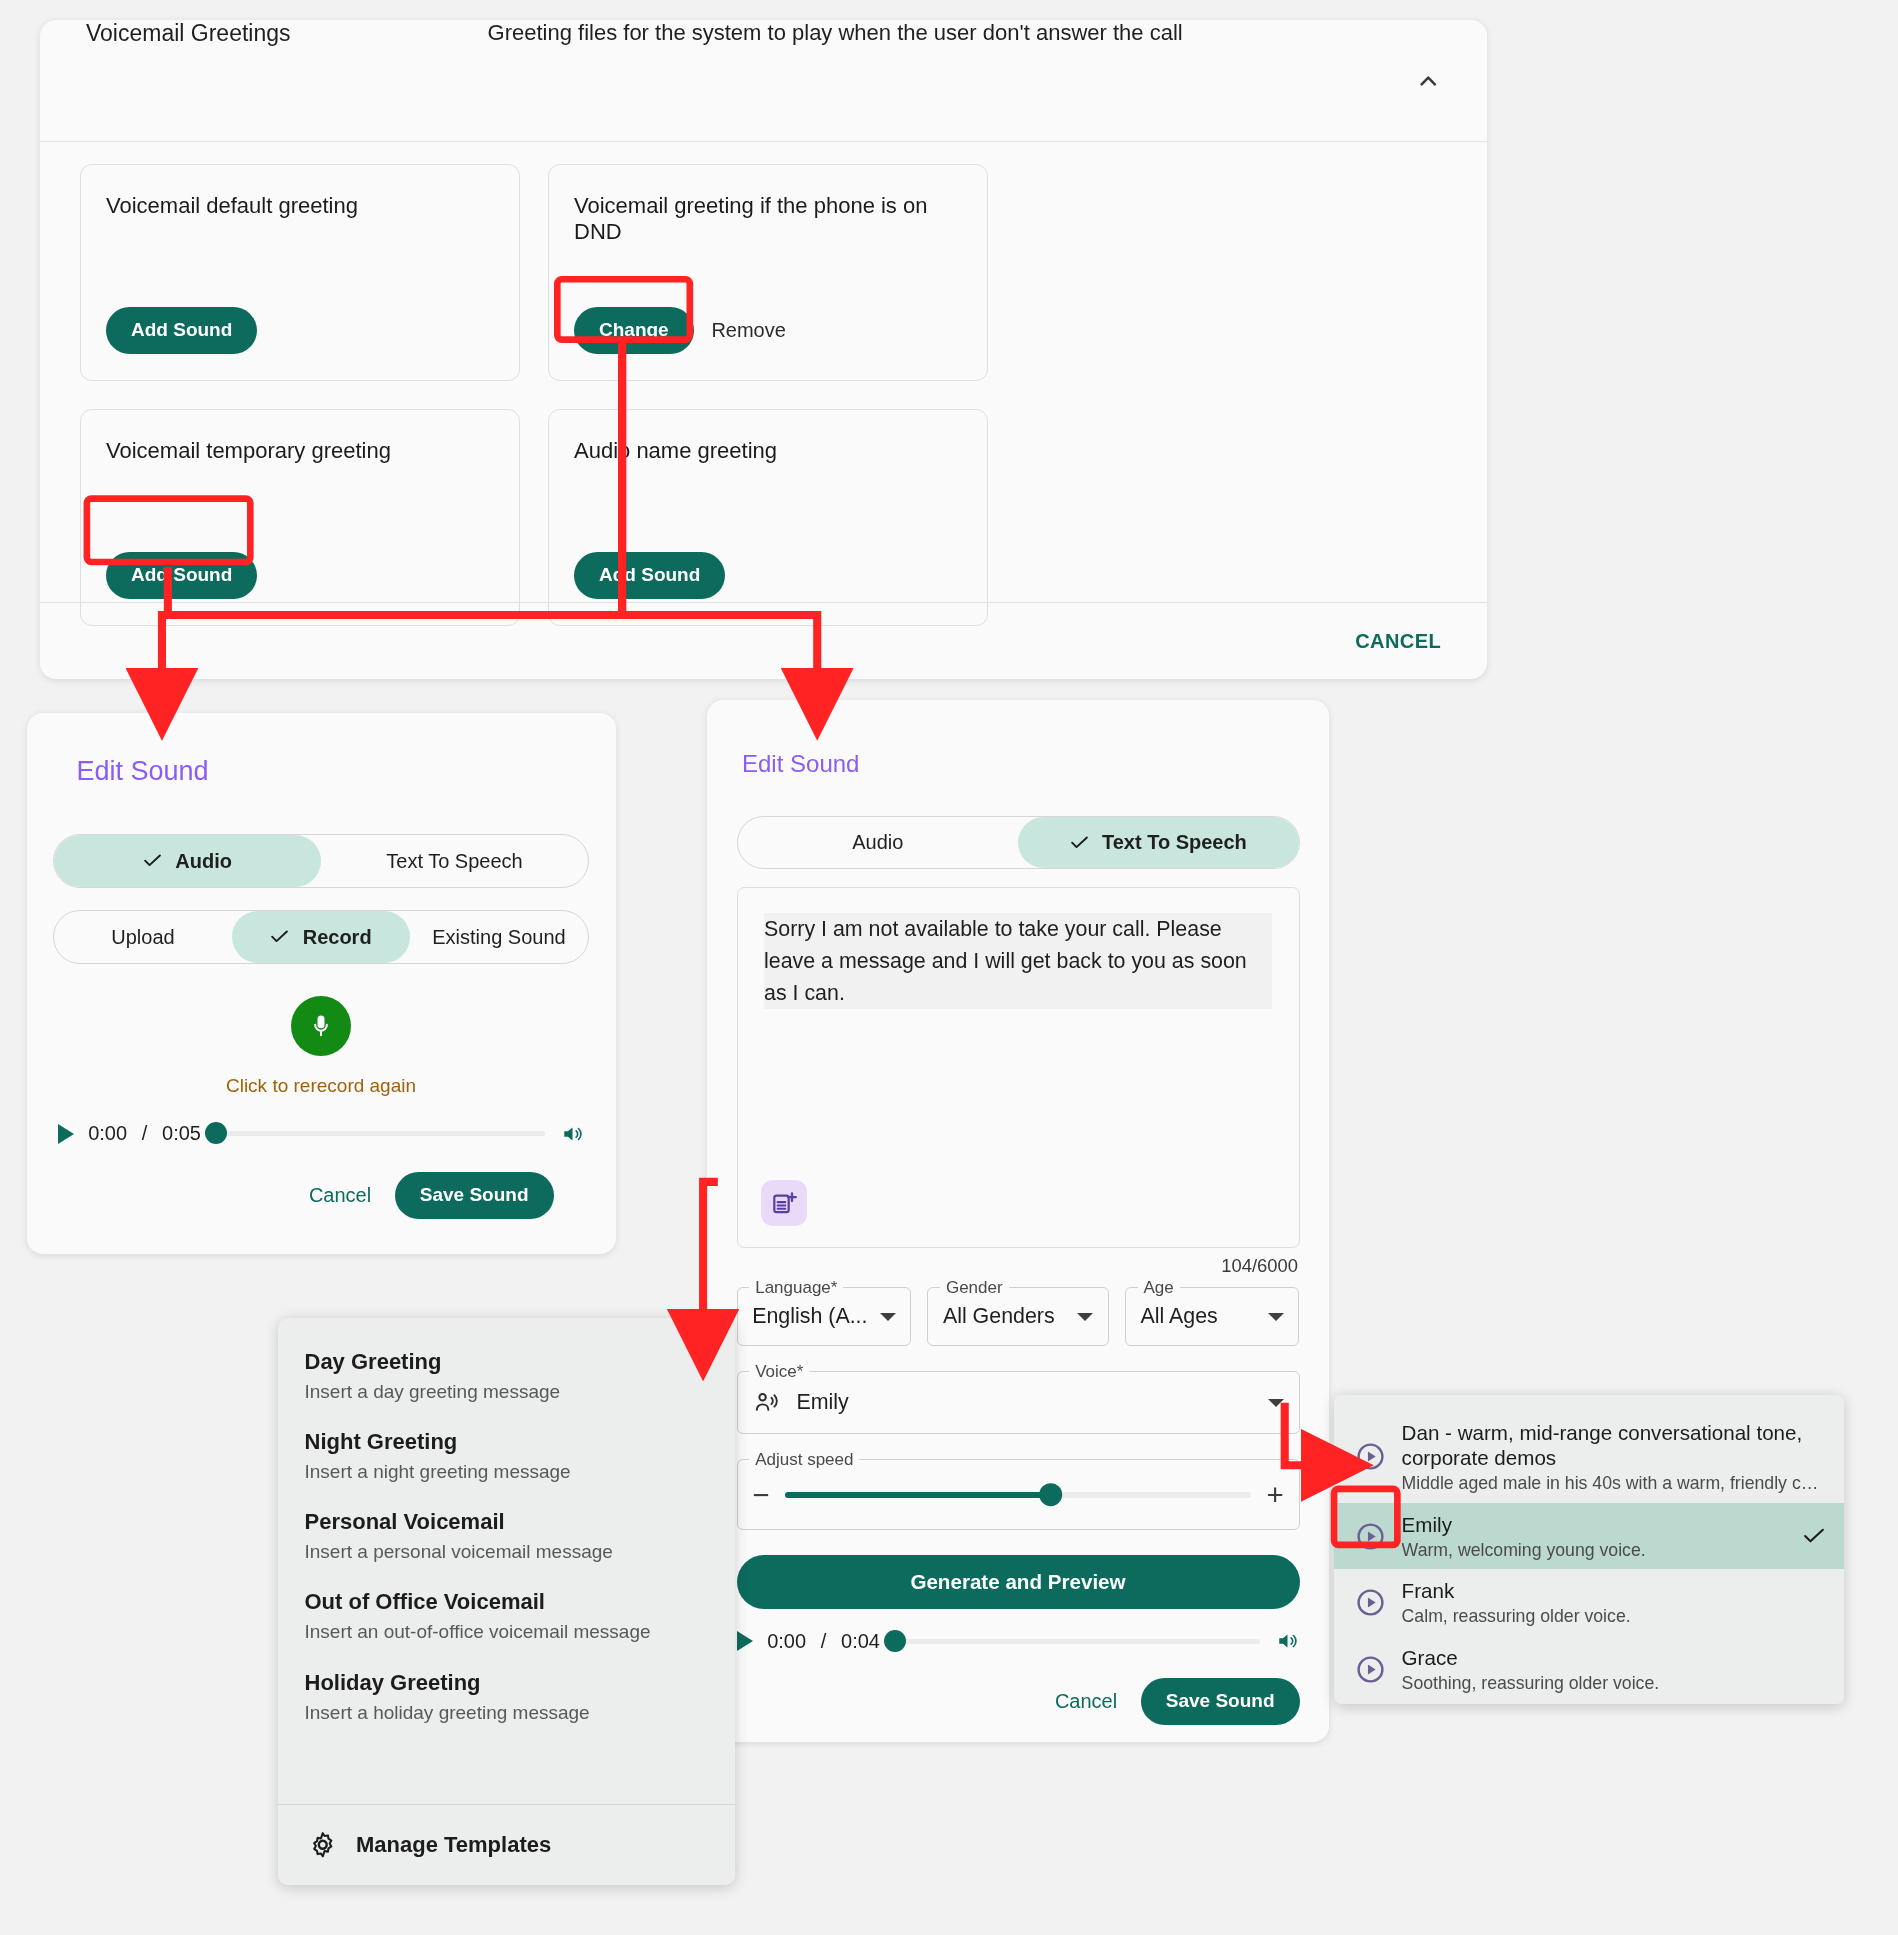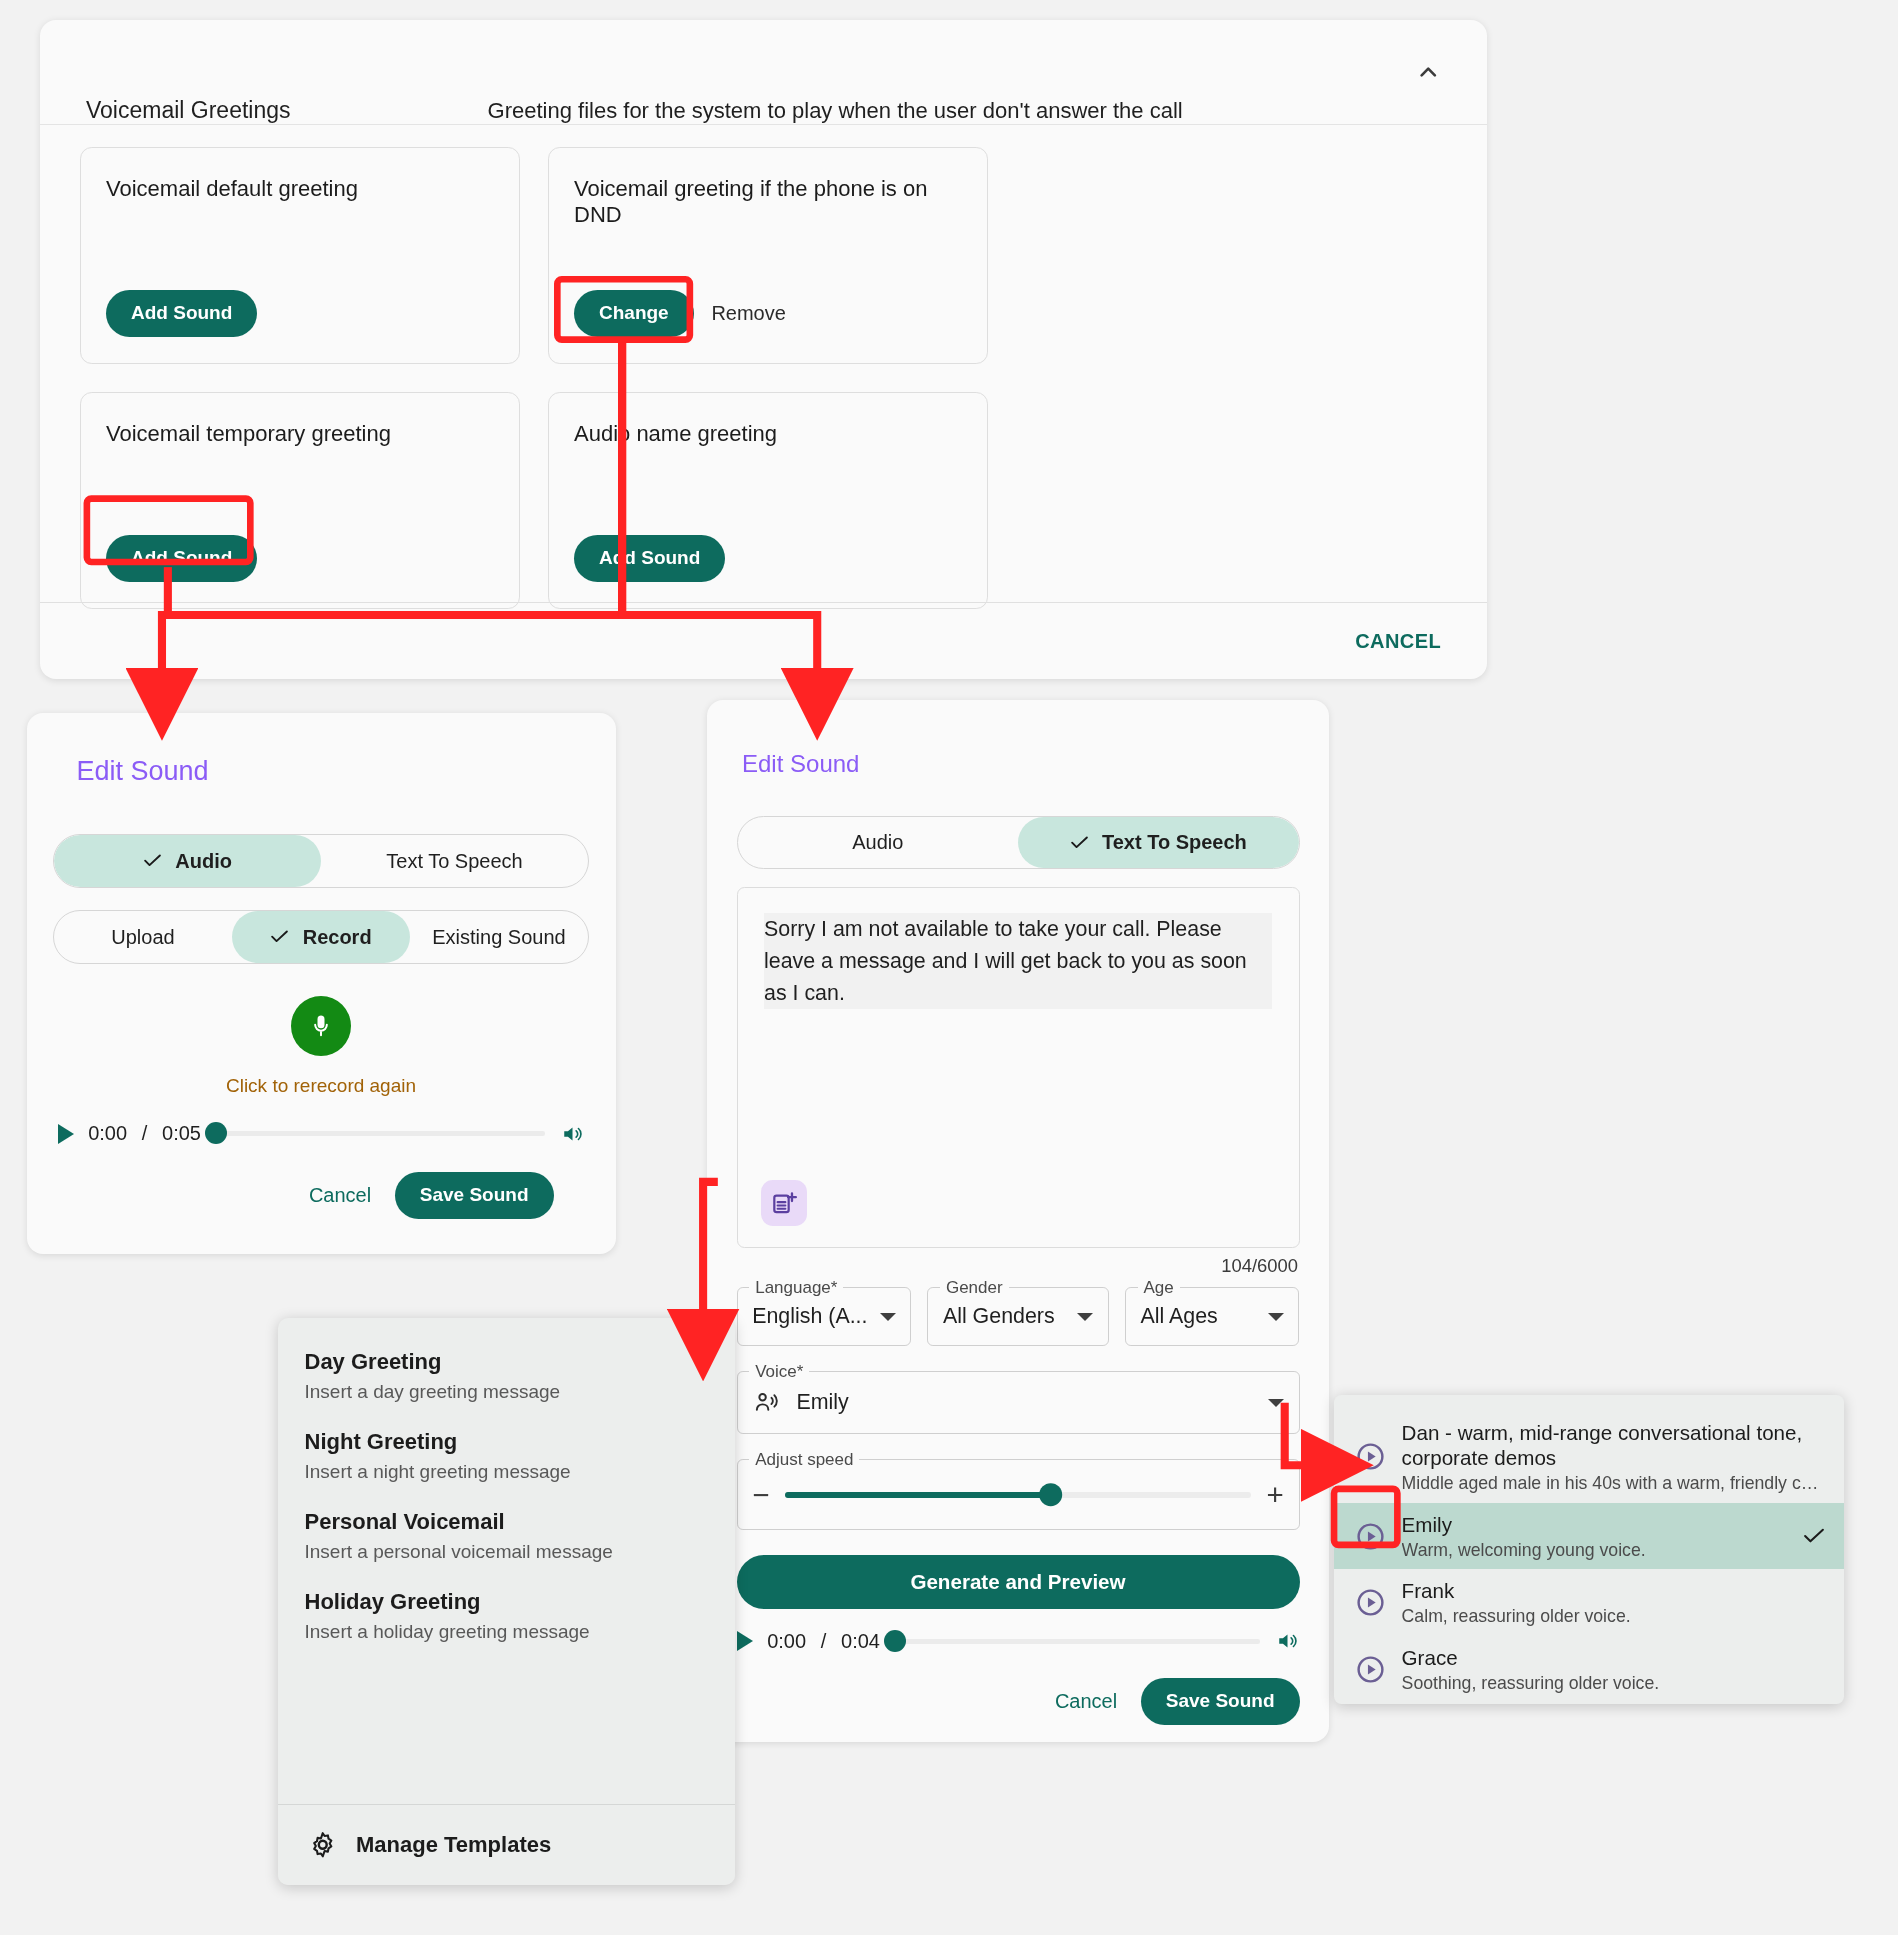--- a/index.html
+++ b/index.html
@@ -13,21 +13,21 @@
   .panel {
     position: absolute;
     background: #fafafa;
     border-radius: 16px;
     box-shadow: 0 1.5px 7.4px rgba(0,0,0,0.10);
   }
 
   
   #greetings-panel { left: 40px; top: 20px; width: 1447px; height: 659px; }
   .gp-header {
-    height: 105px; display: flex; align-items: flex-end;
+    height: 122px; display: flex; align-items: flex-start;
     padding: 0 46px; position: relative;
     border-bottom: 0.7px solid #e4e4e4;
   }
   .gp-title { font-size: 23px; color: #1f1f1f; }
   .gp-subtitle { font-size: 22px; color: #1f1f1f; margin-left: 197px; }
   .chevron-up {
     position: absolute; right: 46px; top: 50%;
     transform: translateY(-50%);
     width: 26.5px; height: 26.5px;
   }
@@ -422,20 +422,24 @@
     </div>
     <div class="tpl-item">
       <div class="tpl-name">Night Greeting</div>
       <div class="tpl-desc">Insert a night greeting message</div>
     </div>
     <div class="tpl-item">
       <div class="tpl-name">Personal Voicemail</div>
       <div class="tpl-desc">Insert a personal voicemail message</div>
     </div>
     <div class="tpl-item">
+      <div class="tpl-name">Out of Office Voicemail</div>
+      <div class="tpl-desc">Insert an out-of-office voicemail message</div>
+    </div>
+    <div class="tpl-item">
       <div class="tpl-name">Holiday Greeting</div>
       <div class="tpl-desc">Insert a holiday greeting message</div>
     </div>
 
   </div>
   <div class="tpl-footer">
     <svg viewBox="0 0 24 24">
       <circle cx="12" cy="12" r="3.2" fill="none" stroke="#1c1c1c" stroke-width="2"></circle>
       <path d="M12 2.6l1.5 2.3 2.7-.5.5 2.7 2.3 1.5-1.4 2.4 1.4 2.4-2.3 1.5-.5 2.7-2.7-.5L12 21.4l-1.5-2.3-2.7.5-.5-2.7L5 15.4 6.4 13 5 10.6l2.3-1.5.5-2.7 2.7.5z" fill="none" stroke="#1c1c1c" stroke-width="1.7" stroke-linejoin="round"></path>
     </svg>

